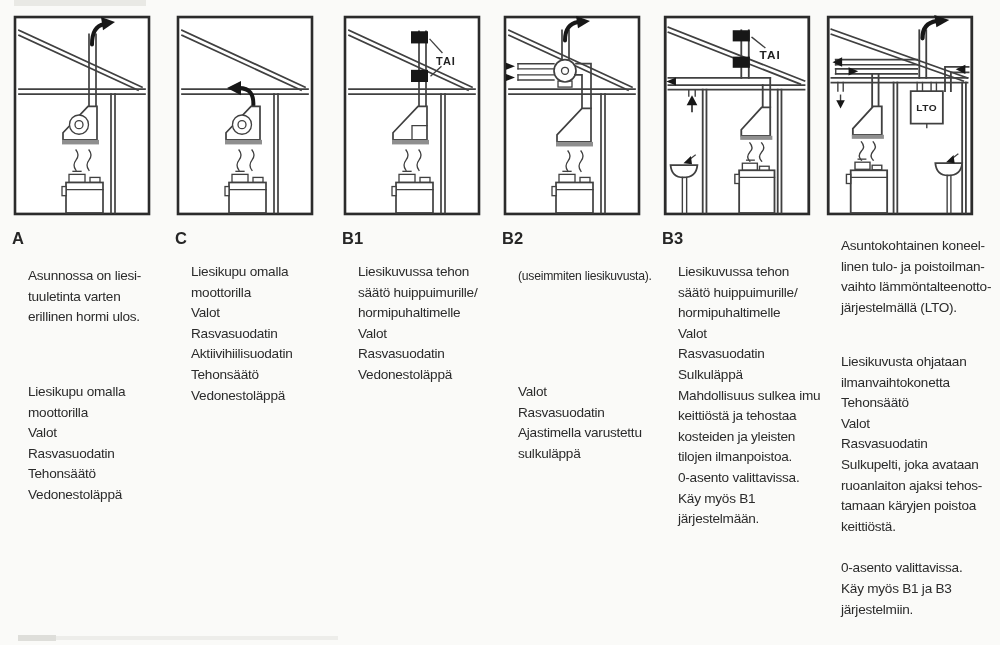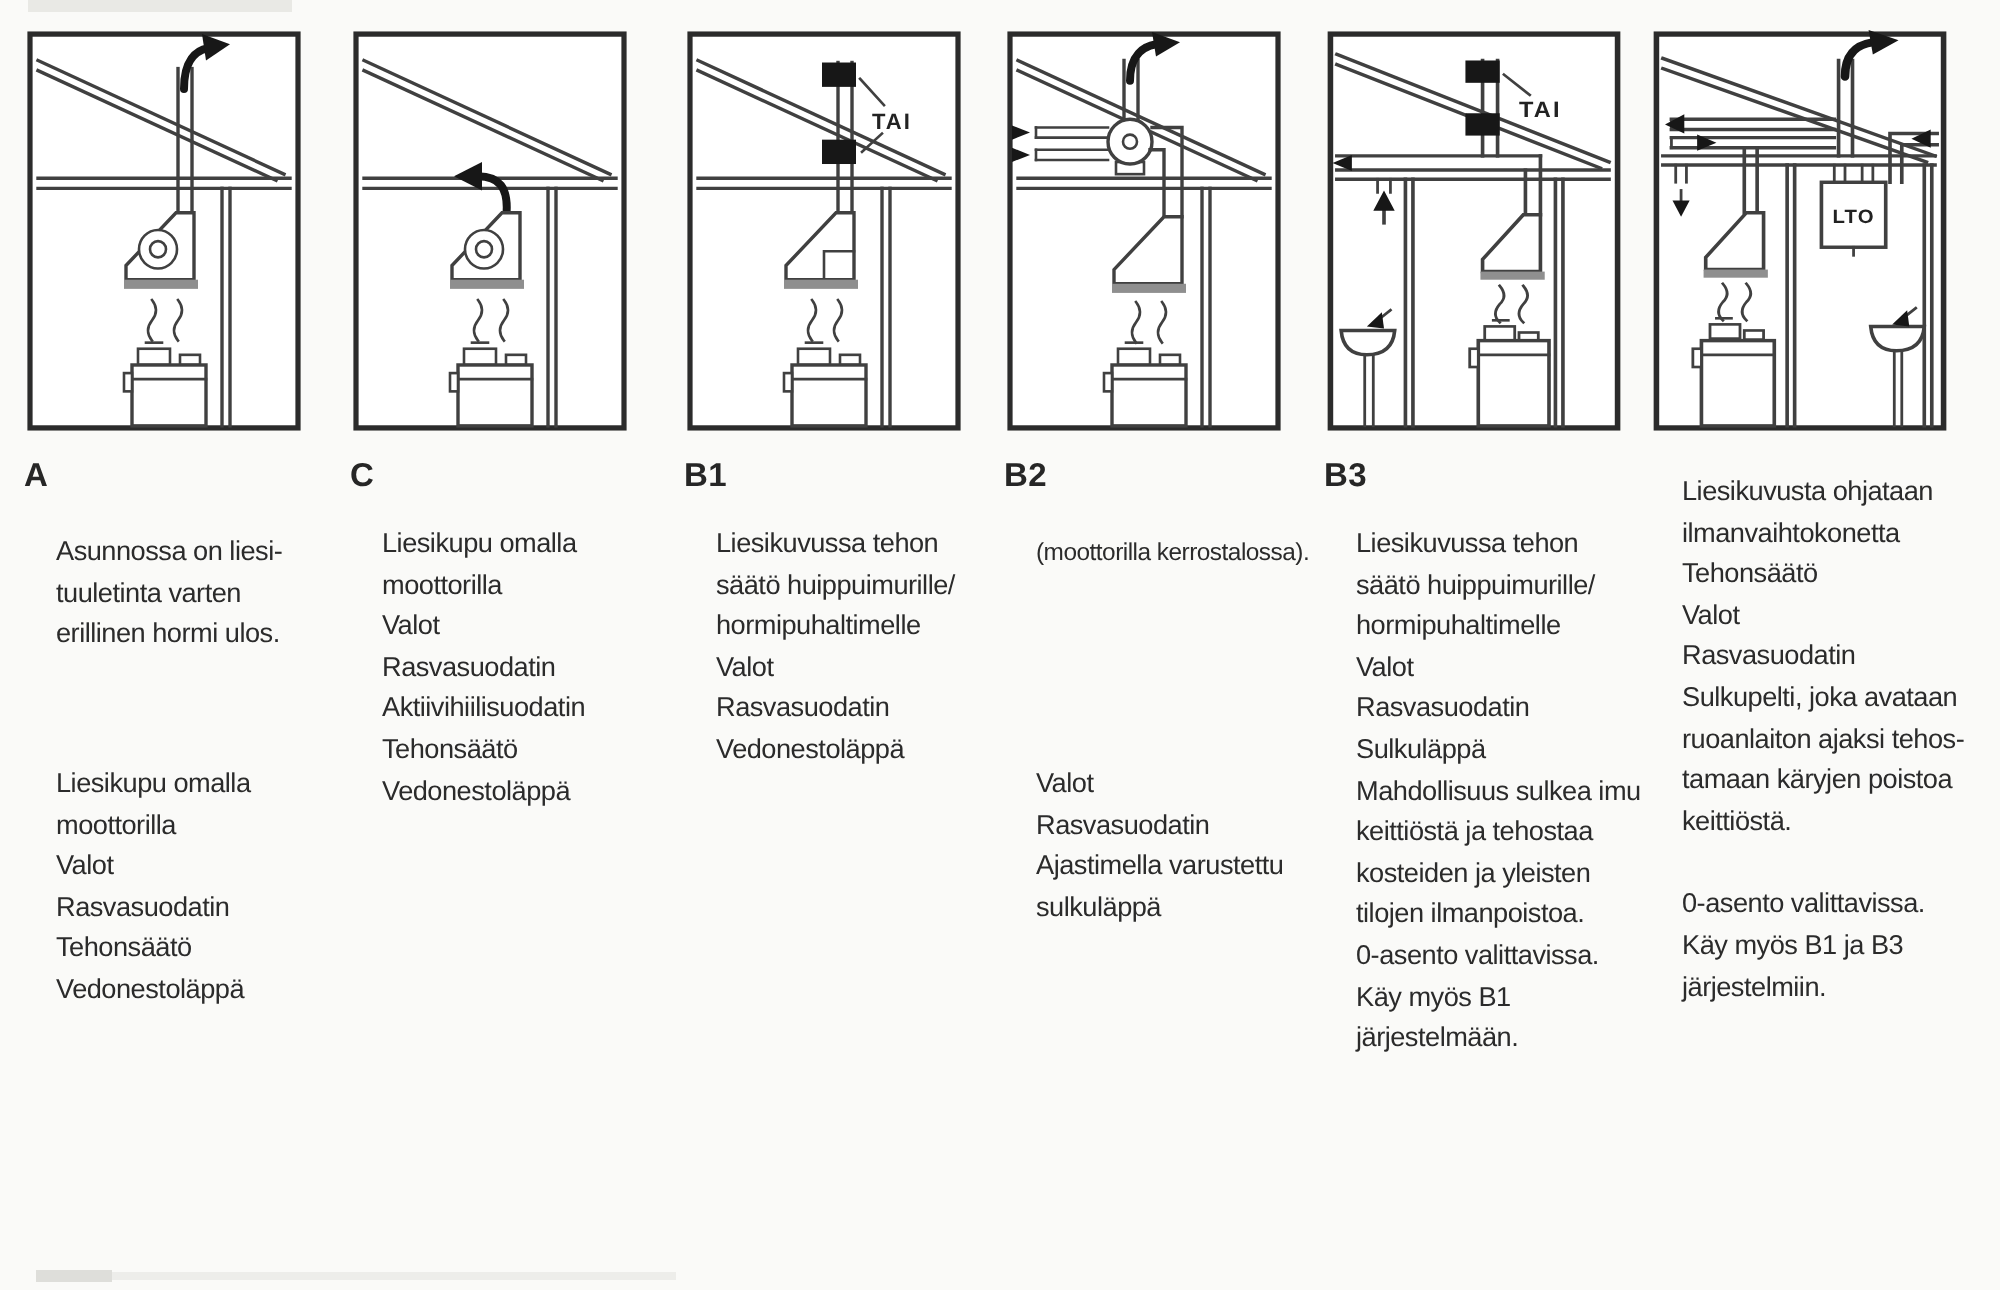--- a/index.html
+++ b/index.html
@@ -258,21 +258,21 @@
           <rect class="ln ln2 wfill" x="57" y="158" width="16" height="8"></rect>
           <rect class="ln ln2 wfill" x="78" y="161" width="10" height="5"></rect>
           <rect class="ln wfill" x="54" y="166" width="37" height="30"></rect>
           <line class="ln ln2" x1="54" y1="173" x2="91" y2="173"></line>
           <rect class="ln ln2 wfill" x="50" y="170" width="4" height="9"></rect>
         </g>
       </svg>
     </div>
     <h3 class="title">B2</h3>
     <div class="desc-wrap">
-      <p class="desc-note">(moottorilla kerrostalossa).</p>
+      <p class="desc-note">(useimmiten liesikuvusta).</p>
     </div>
     <p class="features">Valot
 Rasvasuodatin
 Ajastimella varustettu
 sulkuläppä</p>
   </section>
 
   <section class="col">
     <div class="panel">
       <svg class="diag" width="150" height="203" viewBox="0 0 140 200" preserveAspectRatio="none">
@@ -436,20 +436,26 @@
         </g>
         <g>
           <path class="ln wfill" d="M103,147 L128,147 Q127,159 115,159 Q104,159 103,147 Z"></path>
           <line class="ln ln2" x1="114" y1="159" x2="114" y2="196"></line>
             <line class="ln ln2" x1="117.5" y1="159" x2="117.5" y2="196"></line>
           <line class="ln ln2" x1="124" y1="138" x2="118" y2="143"></line>
           <polygon class="blk" points="120,139 113,146 121,147"></polygon>
         </g>
       </svg>
     </div>
+    <div class="desc-wrap">
+      <p class="desc">Asuntokohtainen koneel-
+linen tulo- ja poistoilman-
+vaihto lämmöntalteenotto-
+järjestelmällä (LTO).</p>
+    </div>
     <p class="features">Liesikuvusta ohjataan
 ilmanvaihtokonetta
 Tehonsäätö
 Valot
 Rasvasuodatin
 Sulkupelti, joka avataan
 ruoanlaiton ajaksi tehos-
 tamaan käryjen poistoa
 keittiöstä.</p>
     <p class="notes">0-asento valittavissa.

